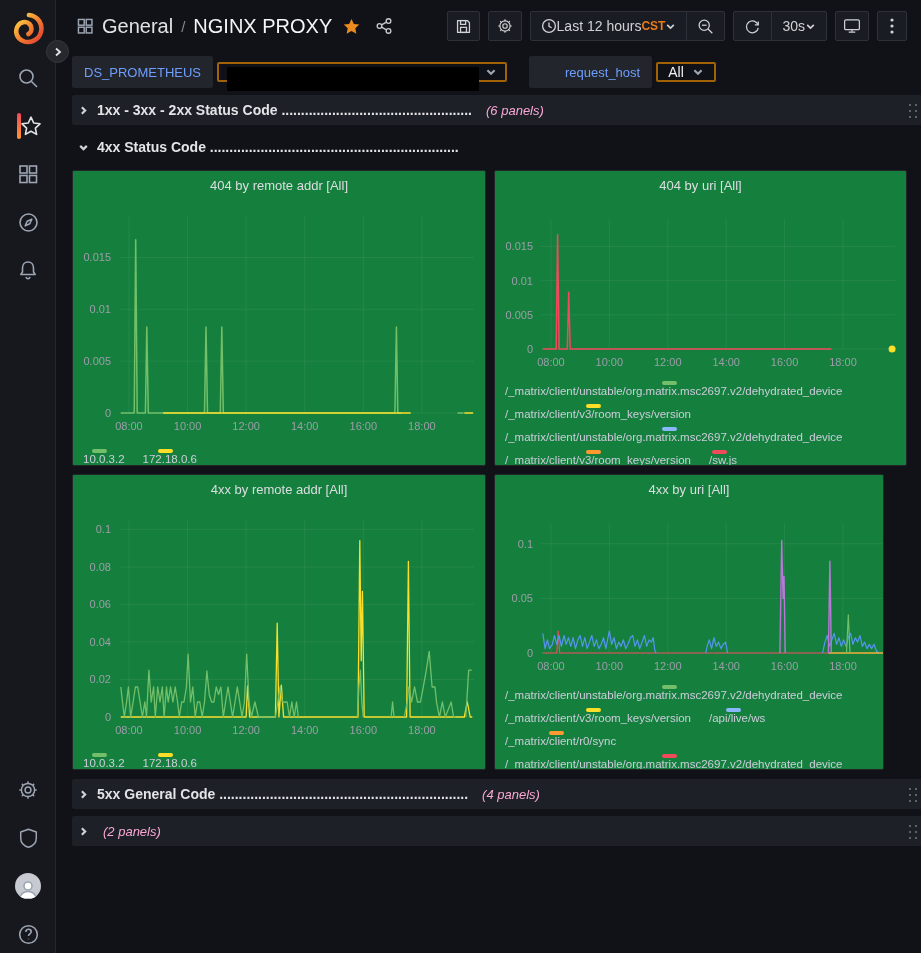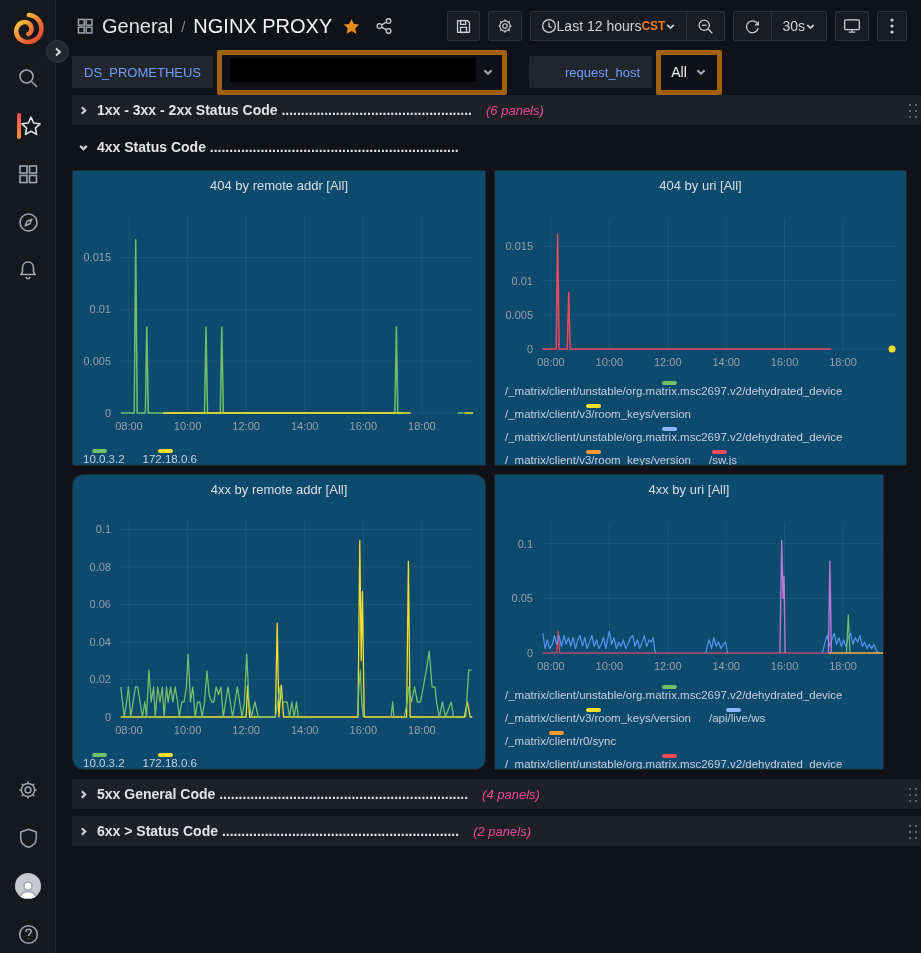--- a/index.html
+++ b/index.html
@@ -40,40 +40,40 @@
   #tz-label { font-size:12px; font-weight:700; color:#eb7b18;text-align:right; }
   #refresh-interval { font-size:14px; color:#d0d2d6; }
   #header-right { margin-left:auto; display:flex; align-items:center; margin-right:14px; }
 
   
   #vars-row { position:absolute; left:56px; top:52px; width:865px; height:40px;
     display:flex; align-items:center; }
   .var-label { height:32px; display:flex; align-items:center; padding:0 12px;
     background:#22252b; border-radius:2px; color:#6e9fff; font-size:13px;
     font-weight:500; cursor:pointer; }
-  .var-select { height:45px; background:#0f1116; border:5px solid #a16207;
+  .var-select { height:20px; background:#0f1116; border:2px solid #a16207;
     border-radius:2px; display:flex; align-items:center; cursor:pointer; }
   .redacted { background:#000; height:24px; border-radius:1px; }
   .chev { stroke:#9da5b3; fill:none; stroke-width:1.8; }
 
   
   .dash-row { position:absolute; left:72px; width:854px; height:30px;
     display:flex; align-items:center; border-radius:2px; cursor:pointer; }
   .dash-row.collapsed { background:#1d2026; }
   .row-title { font-size:14px; font-weight:700; color:#e3e4e8; margin-left:8px;
     white-space:nowrap; overflow:hidden; }
-  .row-count { font-size:13px; font-style:italic; color:#ec4899; margin-left:14px; white-space:nowrap; }
+  .row-count { font-size:13px; font-style:italic; color:#f9a8d4; margin-left:14px; white-space:nowrap; }
   .row-chev { margin-left:6px; display:flex; }
   .row-chev svg { stroke:#d0d2d6; fill:none; stroke-width:2; }
   .drag-dots { margin-left:auto; margin-right:8px; width:11px; height:17px;
     background-image:radial-gradient(circle, #5d626a 1.3px, transparent 1.5px);
     background-size:6px 6px; cursor:grab; }
 
   
-  .panel { position:absolute; background:#0c4a6e; border:1px solid #24262b;
+  .panel { position:absolute; background:#15803d; border:1px solid #24262b;
     border-radius:2px; overflow:hidden; }
   .panel-title { height:28px; display:flex; align-items:center; justify-content:center;
     font-size:13px; font-weight:500; color:#dcdde2; cursor:pointer; }
   .legend { padding-left:10px; overflow:hidden; display:flex; flex-wrap:wrap;
     align-content:flex-start; }
   .legend-item { display:flex; align-items:center; height:23px; margin-right:18px;
     white-space:nowrap; cursor:pointer;flex-direction:column; }
   .legend-dash { width:15px; height:4px; border-radius:2px; margin-right:8px; flex:none; }
   .legend-label { font-size:11.5px; color:#ccccdc; }
   .axis-text { font-size:11px; fill:#9c9da9; }
@@ -367,21 +367,21 @@
       <span class="legend-item">
         <span class="legend-dash" style="background: rgb(255, 152, 48);"></span>
         <span class="legend-label">/_matrix/client/v3/room_keys/version</span>
       </span>
       <span class="legend-item">
         <span class="legend-dash" style="background: rgb(242, 73, 92);"></span>
         <span class="legend-label">/sw.js</span>
       </span>
     </div>
 </section>
-<section class="panel" style="left:72px; top:474px; width:414px; height:296px;border-radius:11px;">
+<section class="panel" style="left:72px; top:474px; width:414px; height:296px;">
   <div class="panel-title">4xx by remote addr [All]</div>
   <svg width="410" height="246">
       <line x1="55.95874587458745" x2="55.95874587458745" y1="17" y2="214" stroke="rgba(204,204,220,0.09)" stroke-width="1"></line>
       <text x="55.95874587458745" y="231" text-anchor="middle" class="axis-text">08:00</text>
       <line x1="114.53960396039604" x2="114.53960396039604" y1="17" y2="214" stroke="rgba(204,204,220,0.09)" stroke-width="1"></line>
       <text x="114.53960396039604" y="231" text-anchor="middle" class="axis-text">10:00</text>
       <line x1="173.1204620462046" x2="173.1204620462046" y1="17" y2="214" stroke="rgba(204,204,220,0.09)" stroke-width="1"></line>
       <text x="173.1204620462046" y="231" text-anchor="middle" class="axis-text">12:00</text>
       <line x1="231.7013201320132" x2="231.7013201320132" y1="17" y2="214" stroke="rgba(204,204,220,0.09)" stroke-width="1"></line>
       <text x="231.7013201320132" y="231" text-anchor="middle" class="axis-text">14:00</text>
@@ -485,16 +485,15 @@
   <span class="row-title">5xx General Code ................................................................</span>
   <span class="row-count">(4 panels)</span>
   <span class="drag-dots"></span>
 </div>
 <div class="dash-row collapsed" style="top:816px;">
   <span class="row-chev">
     <svg width="11" height="11" viewBox="0 0 10 10" style="stroke: rgb(208, 210, 214); fill: none; stroke-width: 2;">
         <polyline points="3.5,2 6.5,5 3.5,8"></polyline>
       </svg>
   </span>
-  <span class="row-title">6xx &gt; Status Code .............................................................</span>
   <span class="row-count">(2 panels)</span>
   <span class="drag-dots"></span>
 </div>
 
 </body></html>

